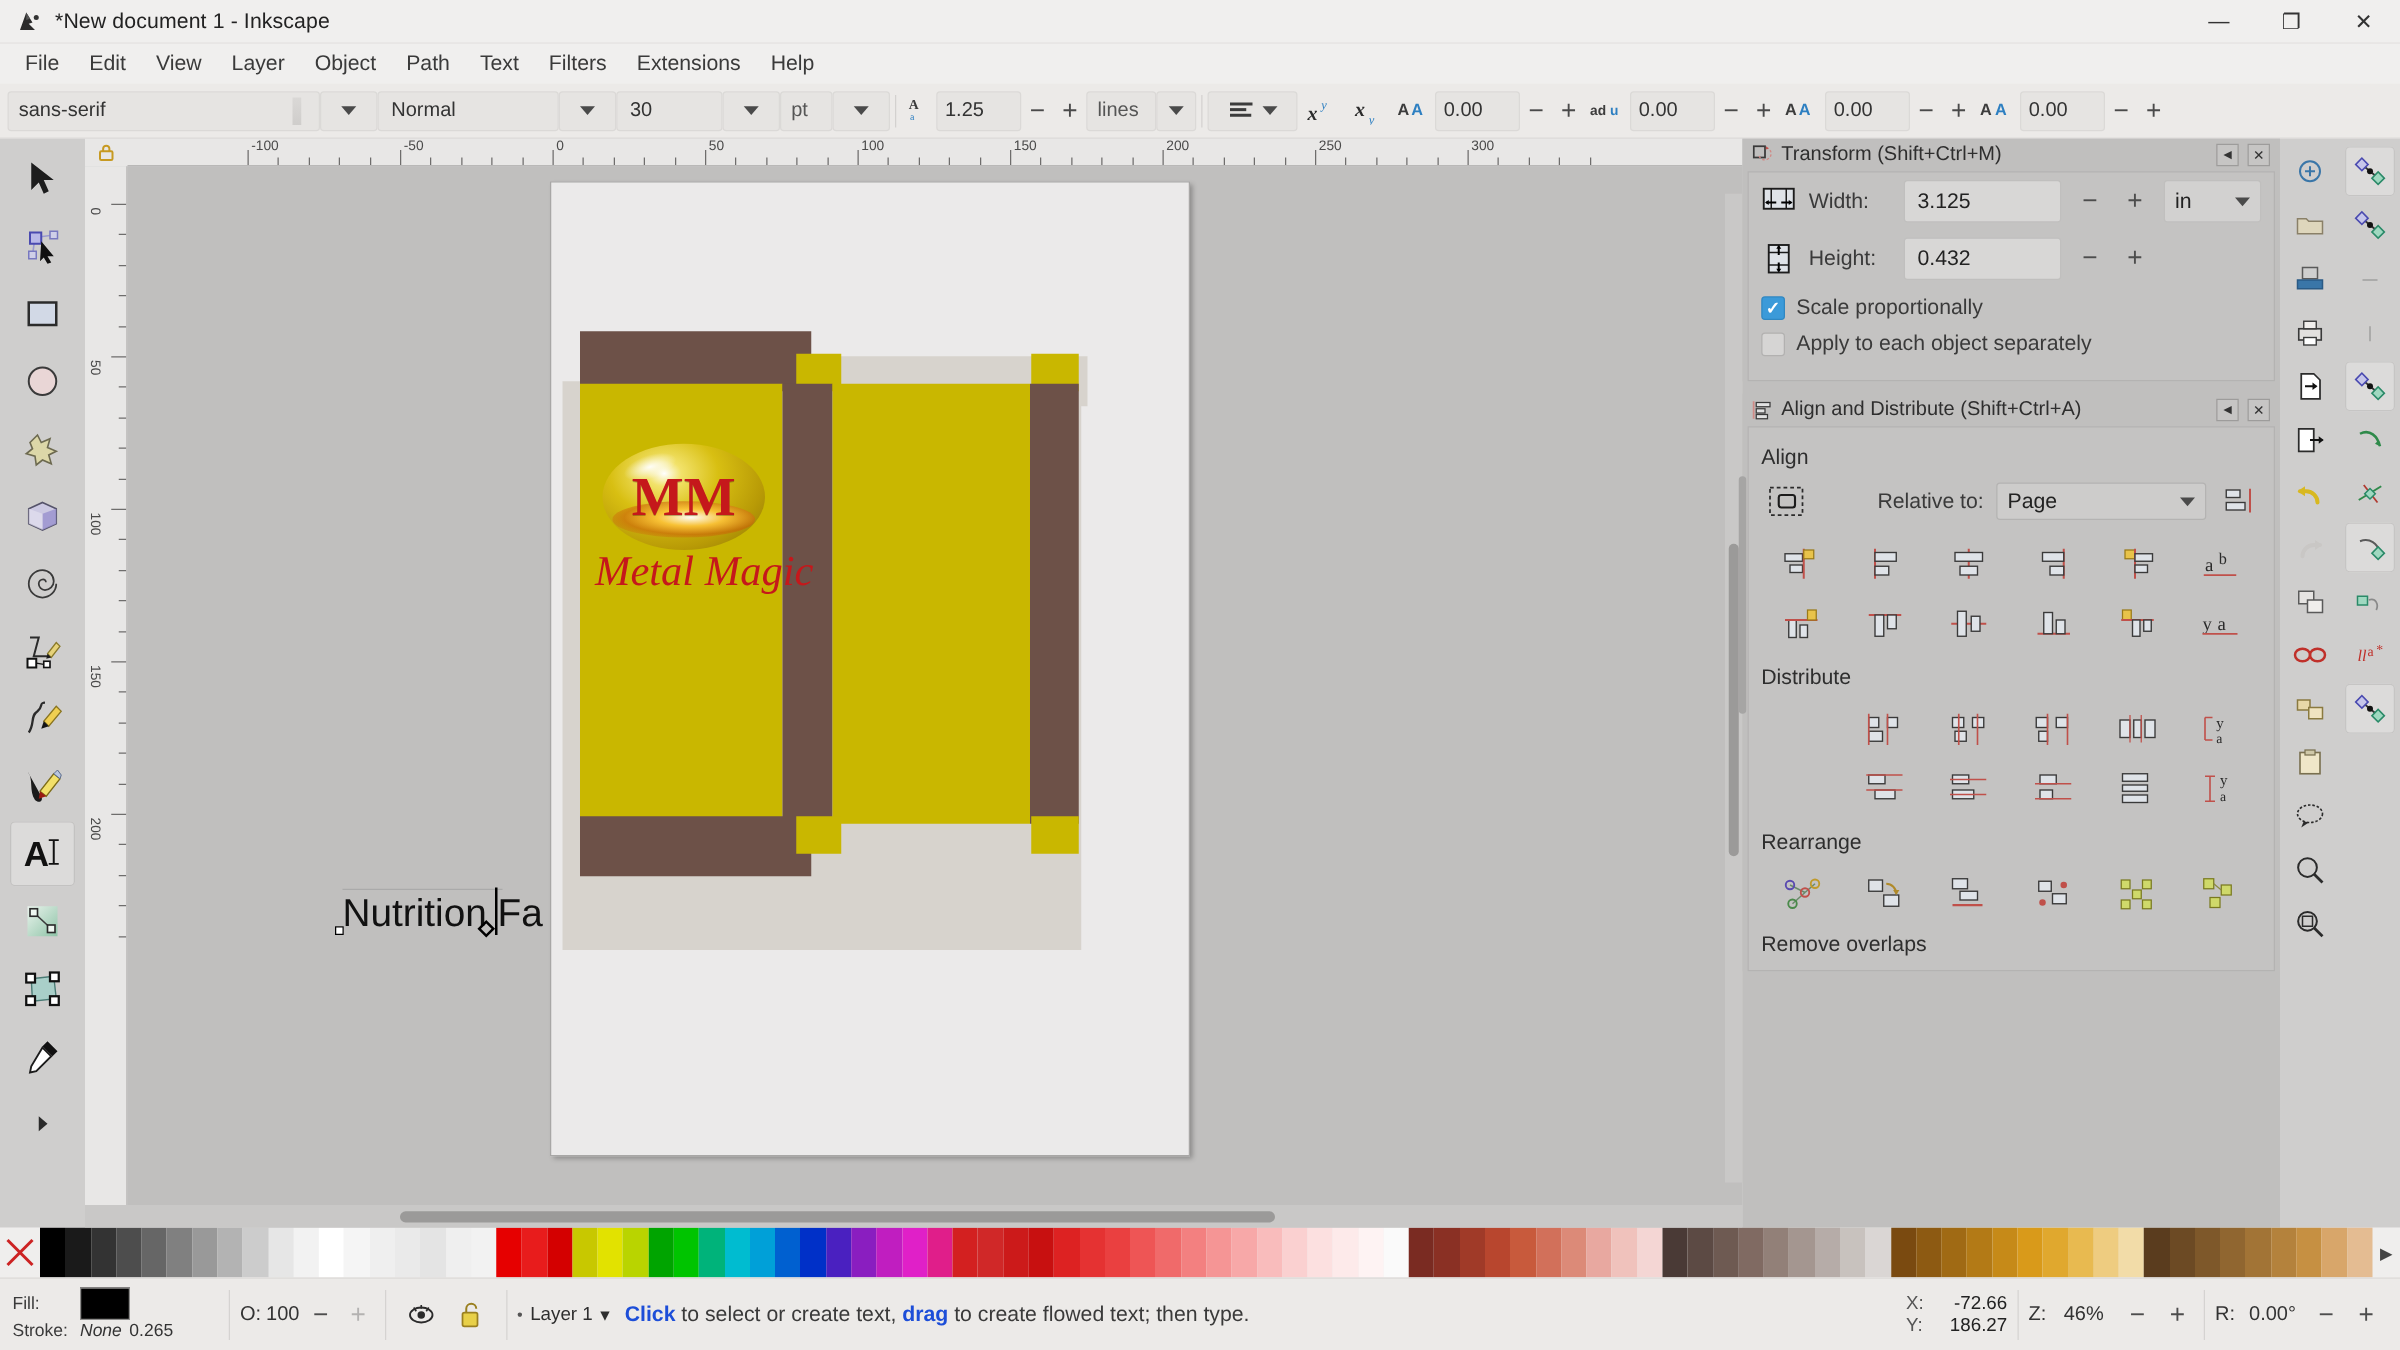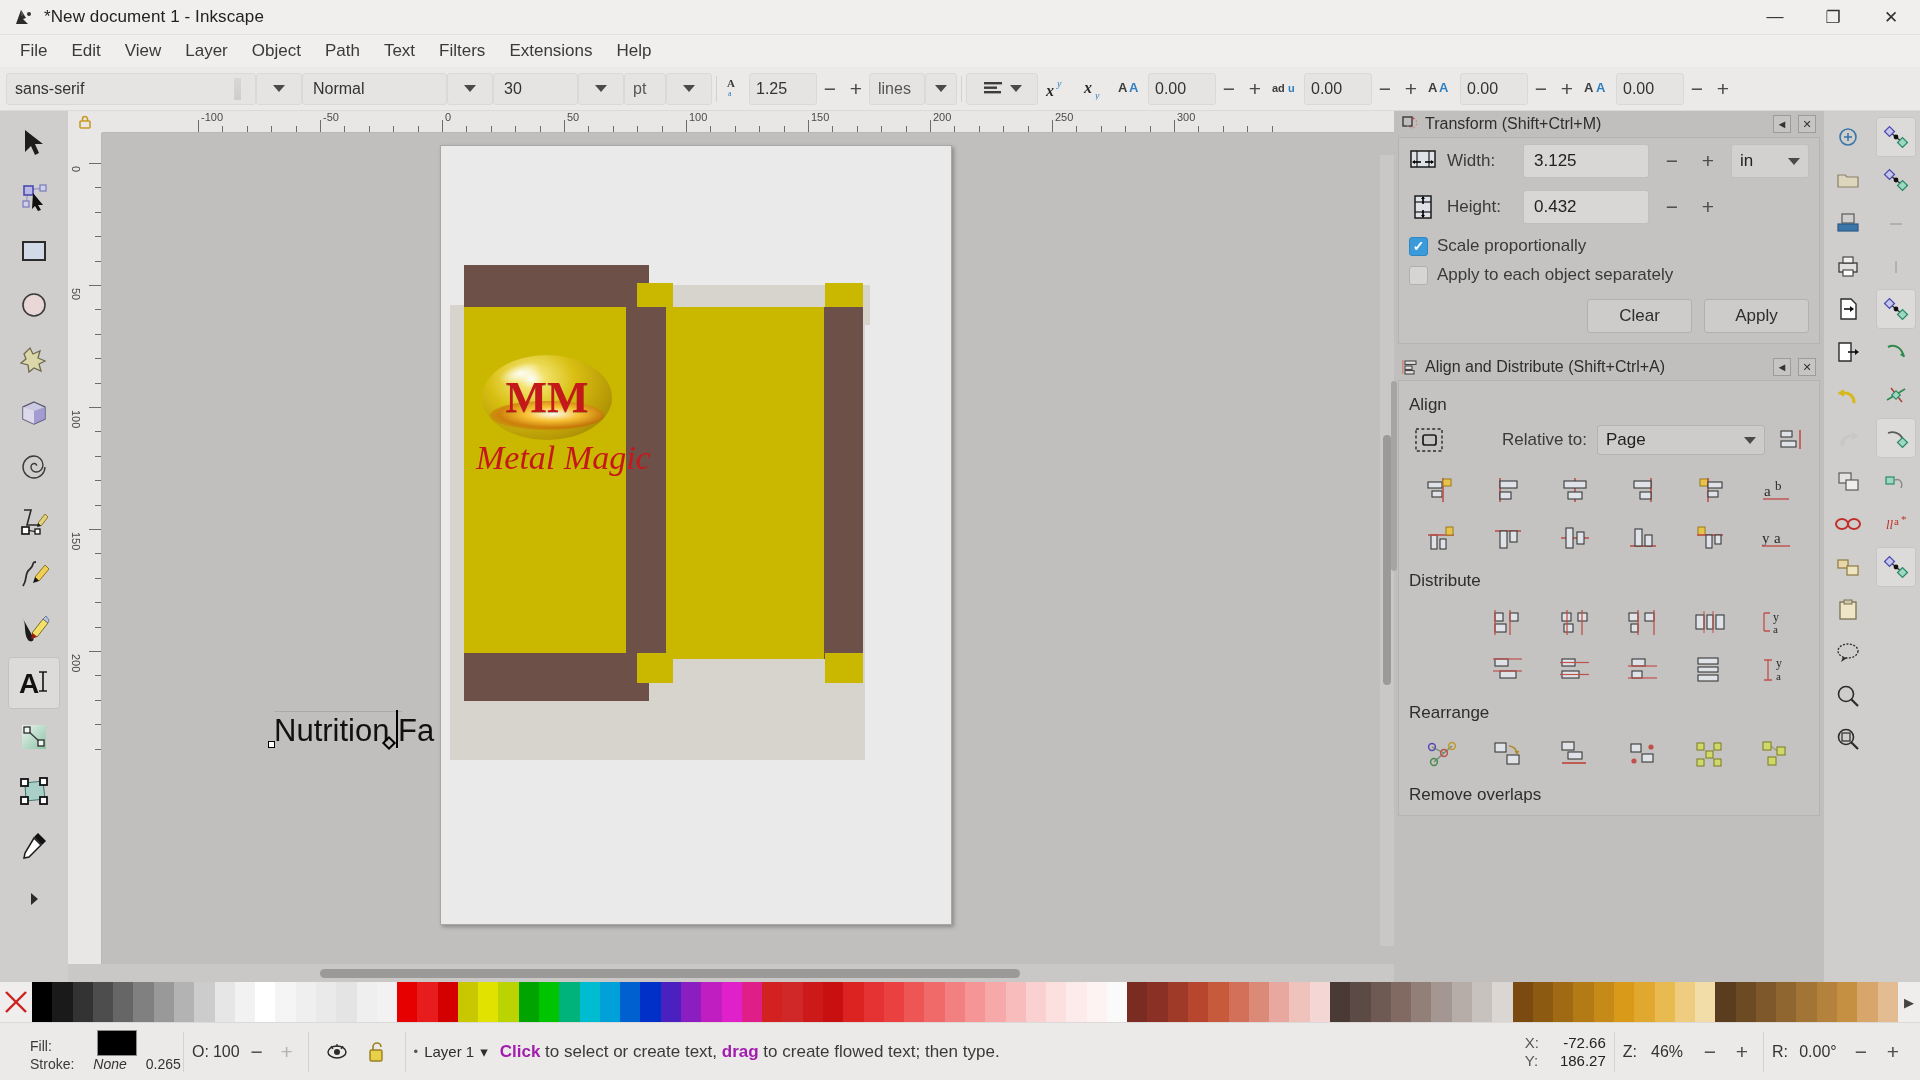--- a/index.html
+++ b/index.html
@@ -200,32 +200,32 @@
   .pal-strip { display:flex; flex:1; }
   .pal-sw { flex:1; }
   .pal-arrow { width:22px; display:flex;align-items:center;justify-content:center; font-size:13px;
                color:#444; }
 
   
   .statusbar { height:58px; display:flex; align-items:center; flex:none; background:#eceae8;
                border-top:1px solid #dcdad8; }
   .fillstroke { width:175px; padding-left:10px; font-size:14px; color:#333; line-height:1.25;
                 position:relative; }
-  .fs-row { display:flex; align-items:flex-end; gap:19px;margin-left:20px; }
+  .fs-row { display:flex; align-items:center; gap:6px; }
   .fs-lab { width:48px; color:#3a3a3a; }
   .fs-swatch { width:40px; height:26px; background:#000; border:1px solid #8d8c8b; }
   .fs-none { font-style:italic; color:#333; }
   .vsep { width:1px; height:40px; background:#d5d3d1; margin:0 8px; }
   .op { display:flex; align-items:center; gap:4px; font-size:16px; color:#333; }
   .op .oplabel { font-size:16px; }
   .op .opval { font-size:16px; }
   .sb-icon { width:40px; display:flex; align-items:center; justify-content:center; }
   .layerbox { display:flex; align-items:center; gap:6px; font-size:15px; color:#2e2e2e; }
   .statusmsg { flex:1; font-size:17px; color:#3a3a3a; padding-left:12px; }
-  .statusmsg b { color:#a21caf; }
+  .statusmsg b { color:#1d4ed8; }
   .coords { display:flex; align-items:center; gap:8px; font-size:15px; color:#3a3a3a; }
   .coordcol { display:flex; flex-direction:column; gap:1px; }
   .coordline { display:flex; gap:9px; }
   .coordline .k { color:#555; width:14px; }
   .coordline .v { color:#222; min-width:58px; text-align:right; }
   .zoomgrp { display:flex; align-items:center; gap:6px; font-size:16px; color:#333; }
   .zval { min-width:48px; text-align:center; }
 </style>
 </head>
 <body>
@@ -708,24 +708,20 @@
 
           <div class="chkrow">
             <span class="chk on"></span>
             <span class="chklabel">Scale proportionally</span>
           </div>
           <div class="chkrow">
             <span class="chk"></span>
             <span class="chklabel">Apply to each object separately</span>
           </div>
 
-          <div class="btnrow">
-            <span class="pbtn">Clear</span>
-            <span class="pbtn">Apply</span>
-          </div>
         </div>
       </div>
 
       <div class="dlg" style="margin-top:10px;">
         <div class="dlg-head">
           <span class="dico">
             <svg width="16" height="16" viewBox="0 0 16 16">
               <rect x="0" y="1" width="1.6" height="14" fill="#d08a86"></rect>
               <rect x="3" y="2" width="11" height="3.4" fill="#e2e2e2" stroke="#3a3a3a" stroke-width="1"></rect>
               <rect x="3" y="7" width="7" height="3.4" fill="#e2e2e2" stroke="#3a3a3a" stroke-width="1"></rect>

